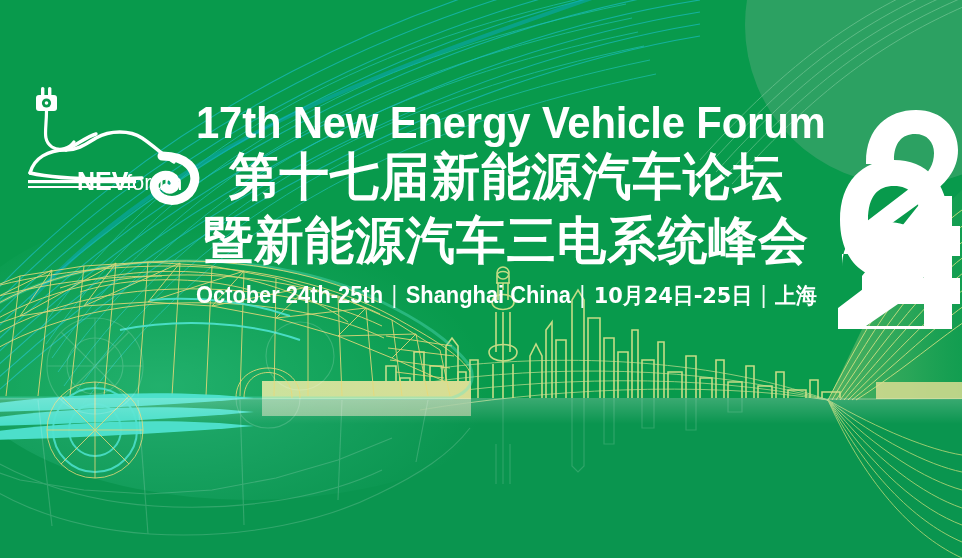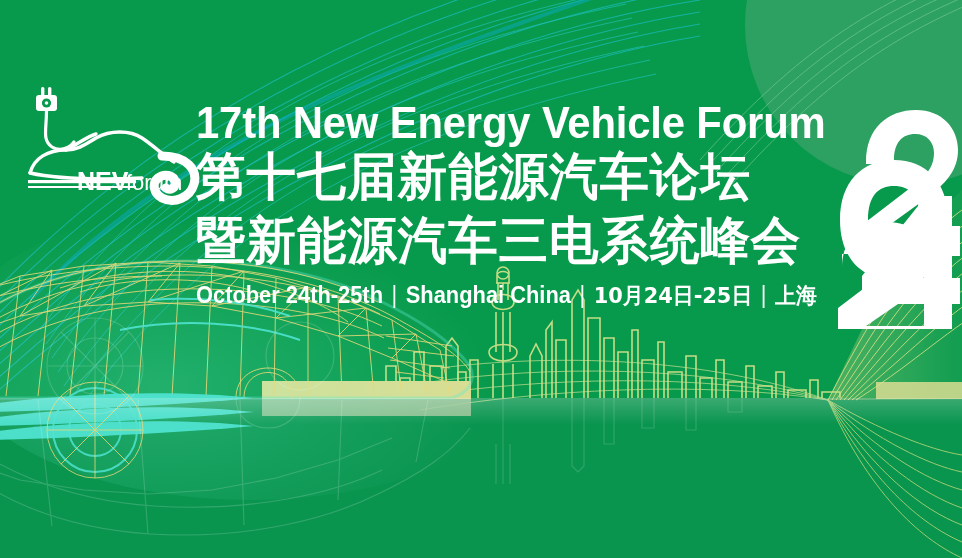--- a/index.html
+++ b/index.html
@@ -11,21 +11,21 @@
     overflow:hidden;
     background:#089a4c;
   }
   #poster svg.layer{position:absolute;left:0;top:0;width:962px;height:558px;}
 
   
   .logo{position:absolute;left:22px;top:78px;width:180px;height:135px;}
   .logo svg{width:100%;height:100%;}
 
   
-  .textblock{position:absolute;left:196px;top:100px;width:640px;}
+  .textblock{position:absolute;left:196px;top:100px;width:640px;text-align:center;}
 
   .line-en{
     font-family:"Liberation Sans Narrow","Liberation Sans",sans-serif;
     font-weight:bold;
     font-size:45px;
     line-height:46px;
     letter-spacing:-0.2px;
     color:#ffffff;
     transform:scaleX(0.93);
     transform-origin:left center;

